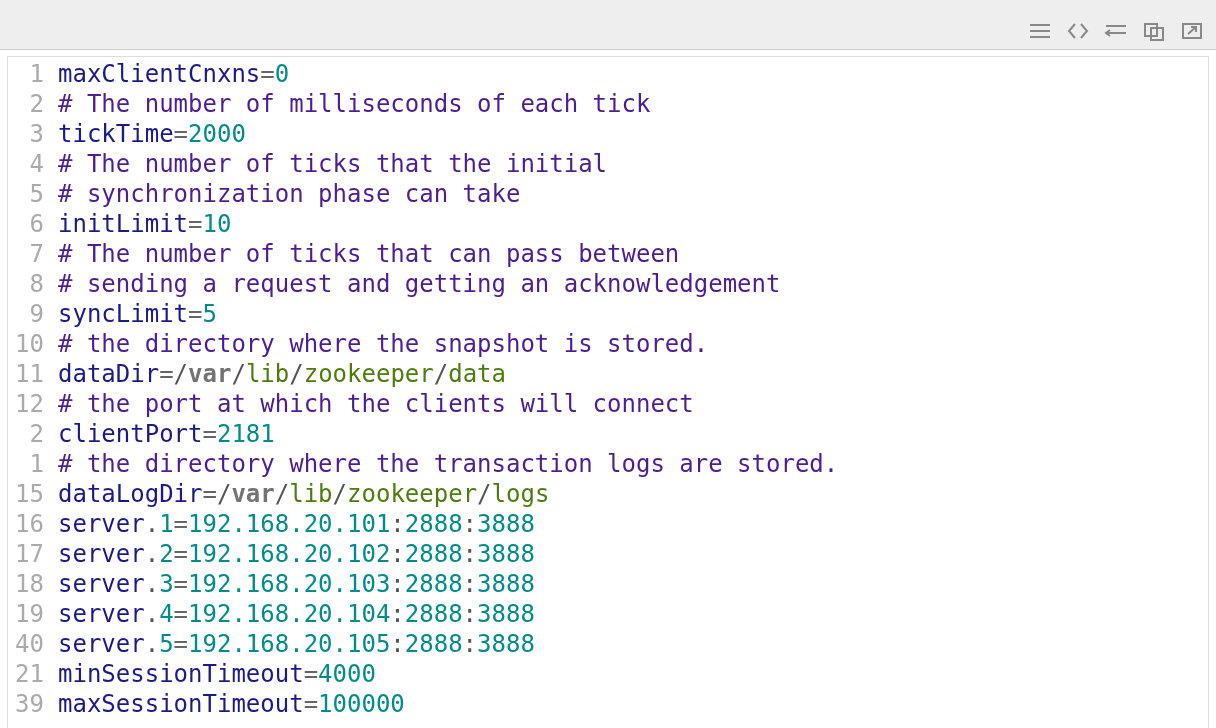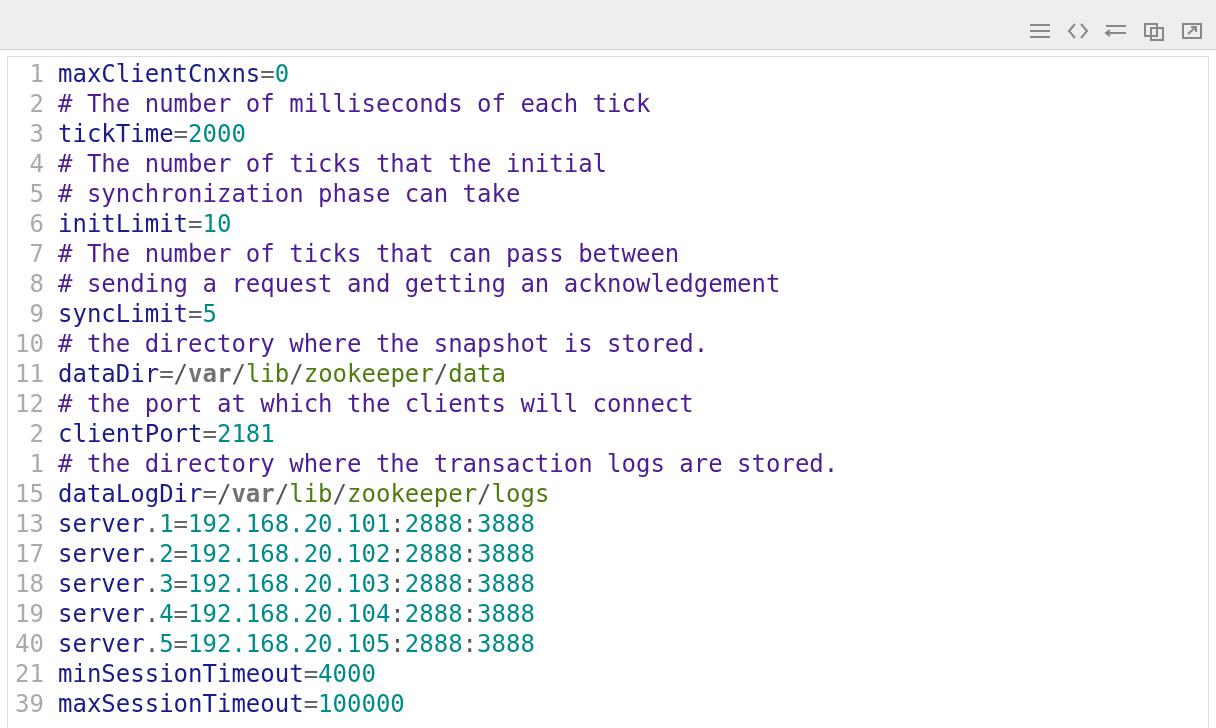--- a/index.html
+++ b/index.html
@@ -143,21 +143,21 @@
       <div>6</div>
       <div>7</div>
       <div>8</div>
       <div>9</div>
       <div>10</div>
       <div>11</div>
       <div>12</div>
       <div>2</div>
       <div>1</div>
       <div>15</div>
-      <div>13</div>
+      <div>16</div>
       <div>17</div>
       <div>18</div>
       <div>19</div>
       <div>40</div>
       <div>21</div>
       <div>39</div>
     </div>
   <div class="code" id="code"><div class="line"><span class="tok-key">maxClientCnxns</span><span class="tok-op">=</span><span class="tok-num">0</span></div><div class="line"><span class="tok-comment"># The number of milliseconds of each tick</span></div><div class="line"><span class="tok-key">tickTime</span><span class="tok-op">=</span><span class="tok-num">2000</span></div><div class="line"><span class="tok-comment"># The number of ticks that the initial</span></div><div class="line"><span class="tok-comment"># synchronization phase can take</span></div><div class="line"><span class="tok-key">initLimit</span><span class="tok-op">=</span><span class="tok-num">10</span></div><div class="line"><span class="tok-comment"># The number of ticks that can pass between</span></div><div class="line"><span class="tok-comment"># sending a request and getting an acknowledgement</span></div><div class="line"><span class="tok-key">syncLimit</span><span class="tok-op">=</span><span class="tok-num">5</span></div><div class="line"><span class="tok-comment"># the directory where the snapshot is stored.</span></div><div class="line"><span class="tok-key">dataDir</span><span class="tok-op">=</span><span class="tok-sep">/</span><span class="tok-var">var</span><span class="tok-sep">/</span><span class="tok-path">lib</span><span class="tok-sep">/</span><span class="tok-path">zookeeper</span><span class="tok-sep">/</span><span class="tok-path">data</span></div><div class="line"><span class="tok-comment"># the port at which the clients will connect</span></div><div class="line"><span class="tok-key">clientPort</span><span class="tok-op">=</span><span class="tok-num">2181</span></div><div class="line"><span class="tok-comment"># the directory where the transaction logs are stored.</span></div><div class="line"><span class="tok-key">dataLogDir</span><span class="tok-op">=</span><span class="tok-sep">/</span><span class="tok-var">var</span><span class="tok-sep">/</span><span class="tok-path">lib</span><span class="tok-sep">/</span><span class="tok-path">zookeeper</span><span class="tok-sep">/</span><span class="tok-path">logs</span></div><div class="line"><span class="tok-key">server</span><span class="tok-dot">.</span><span class="tok-num">1</span><span class="tok-op">=</span><span class="tok-num">192.168.20.101</span><span class="tok-sep">:</span><span class="tok-num">2888</span><span class="tok-sep">:</span><span class="tok-num">3888</span></div><div class="line"><span class="tok-key">server</span><span class="tok-dot">.</span><span class="tok-num">2</span><span class="tok-op">=</span><span class="tok-num">192.168.20.102</span><span class="tok-sep">:</span><span class="tok-num">2888</span><span class="tok-sep">:</span><span class="tok-num">3888</span></div><div class="line"><span class="tok-key">server</span><span class="tok-dot">.</span><span class="tok-num">3</span><span class="tok-op">=</span><span class="tok-num">192.168.20.103</span><span class="tok-sep">:</span><span class="tok-num">2888</span><span class="tok-sep">:</span><span class="tok-num">3888</span></div><div class="line"><span class="tok-key">server</span><span class="tok-dot">.</span><span class="tok-num">4</span><span class="tok-op">=</span><span class="tok-num">192.168.20.104</span><span class="tok-sep">:</span><span class="tok-num">2888</span><span class="tok-sep">:</span><span class="tok-num">3888</span></div><div class="line"><span class="tok-key">server</span><span class="tok-dot">.</span><span class="tok-num">5</span><span class="tok-op">=</span><span class="tok-num">192.168.20.105</span><span class="tok-sep">:</span><span class="tok-num">2888</span><span class="tok-sep">:</span><span class="tok-num">3888</span></div><div class="line"><span class="tok-key">minSessionTimeout</span><span class="tok-op">=</span><span class="tok-num">4000</span></div><div class="line"><span class="tok-key">maxSessionTimeout</span><span class="tok-op">=</span><span class="tok-num">100000</span></div></div>
 </div>
 

